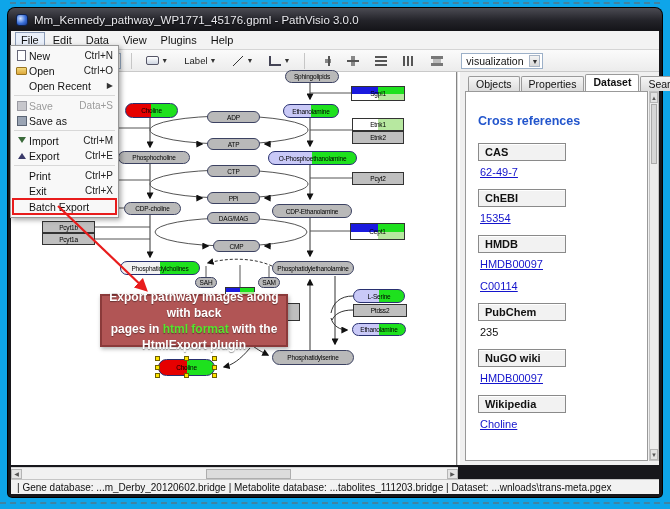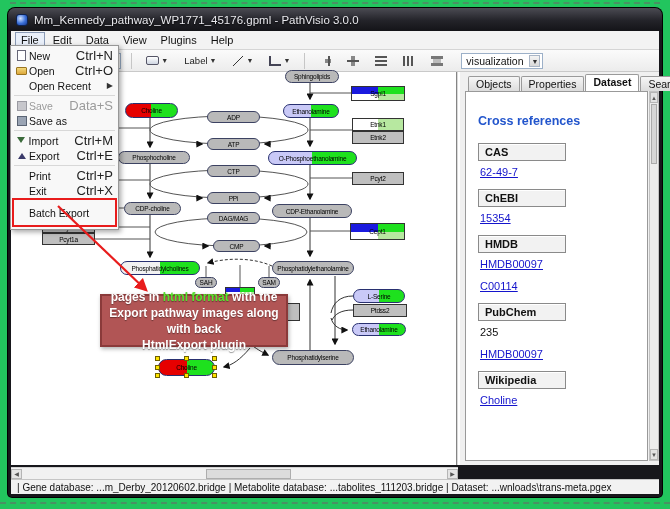--- a/index.html
+++ b/index.html
@@ -1,17 +1,17 @@
 <!DOCTYPE html>
 <html><head>
 <meta charset="utf-8">
 <style>
   html,body{margin:0;padding:0;background:#000;}
   *{box-sizing:border-box;font-family:"Liberation Sans",sans-serif;}
-  .screen{position:relative;width:670px;height:509px;background:#22c55e;overflow:hidden;}
+  .screen{position:relative;width:670px;height:509px;background:#0ea5e9;overflow:hidden;}
   .artifact{position:absolute;border-top:2px dashed #6a6a6a;opacity:.55;}
 
   
   .window{position:absolute;left:8px;top:8px;width:654px;height:489px;
     background:#17171b;border-radius:7px 7px 4px 4px;box-shadow:0 0 0 1px #000;}
   .titlebar{position:absolute;left:0;top:0;right:0;height:23px;border-radius:7px 7px 0 0;
     background:linear-gradient(#4b4b53,#232329 55%,#141418);display:flex;align-items:center;padding:0 8px;}
   .title-icon{width:12px;height:12px;border-radius:3px;margin-right:6px;
     background:radial-gradient(circle at 35% 35%,#cfe2ff,#3a6fd8 55%,#1b3a8c);border:1px solid #0d2252;}
   .title-text{color:#e9e9ee;font-size:11.5px;text-shadow:0 1px 2px #000;white-space:nowrap;}
@@ -72,24 +72,24 @@
   .statusbar{position:absolute;left:3px;right:3px;bottom:3px;height:15px;background:#f2f2f2;border-top:1px solid #c5c5c5;
     display:flex;align-items:center;padding:0 6px;}
   .status-text{font-size:10px;color:#111;white-space:nowrap;}
 
   
   .file-menu{position:absolute;left:10px;top:45px;width:109px;background:#f8f8f8;border:1px solid #979797;
     box-shadow:2px 2px 5px rgba(0,0,0,.35);z-index:10;padding:2px 0;}
   .mi{display:flex;align-items:center;height:15px;padding:0 5px 0 3px;font-size:10.5px;color:#111;position:relative;}
   .mi .ic{width:15px;display:flex;justify-content:center;}
   .mi .lbl{flex:1;white-space:nowrap;}
-  .mi .sc{font-size:13px;color:#222;margin-left:16px;}
+  .mi .sc{font-size:10px;color:#222;margin-left:16px;}
   .mi.disabled .lbl,.mi.disabled .sc{color:#9b9b9b;}
   .mi .sub{font-size:8px;color:#333;}
-  .mi.hl{height:29px;}
+  .mi.hl{height:17px;}
   .mi.hl::after{content:"";position:absolute;left:1px;right:1px;top:0px;bottom:0px;border:2px solid #e81c1c;}
   .msep{height:1px;background:#d8d8d8;margin:2px 3px;}
   .mic-new{width:9px;height:11px;background:#fff;border:1px solid #667;}
   .mic-open{width:11px;height:8px;background:linear-gradient(#f3d87a,#dda83c);border:1px solid #9a7420;border-radius:1px;}
   .mic-save{width:10px;height:10px;background:#9aa4b4;border:1px solid #5a6474;}
   .mic-save.dis{background:#c7c7cc;border-color:#9a9aa2;}
   .mic-imp{width:0;height:0;border:4px solid transparent;border-top:6px solid #3a6a3a;margin-top:3px;}
   .mic-exp{width:0;height:0;border:4px solid transparent;border-bottom:6px solid #3a3a6a;margin-bottom:3px;}
 
   
@@ -193,21 +193,21 @@
             <div class="tab">Search</div>
           </div>
         <div class="panel-body">
           <div class="bp-heading">Cross references</div>
           <div id="xrefs">
               <div class="xref"><div class="xref-head">CAS</div><a class="xref-id" href="#">62-49-7</a></div>
               <div class="xref"><div class="xref-head">ChEBI</div><a class="xref-id" href="#">15354</a></div>
               <div class="xref"><div class="xref-head">HMDB</div><a class="xref-id" href="#">HMDB00097</a></div>
               <div class="xref"><a class="xref-id" href="#">C00114</a></div>
               <div class="xref"><div class="xref-head">PubChem</div><span class="xref-id">235</span></div>
-              <div class="xref"><a class="xref-id" href="#">HMDB00097</a></div>
+              <div class="xref"><div class="xref-head">NuGO wiki</div><a class="xref-id" href="#">HMDB00097</a></div>
               <div class="xref"><div class="xref-head">Wikipedia</div><a class="xref-id" href="#">Choline</a></div>
             </div>
 
         </div>
         <div class="vscroll">
           <div class="btn up">▲</div>
           <div class="thumb"></div>
           <div class="btn down">▼</div>
         </div>
       </div>
@@ -454,17 +454,17 @@
   <svg class="ann-layer" width="670" height="509" viewBox="0 0 670 509">
     <defs>
       <marker id="rah" viewBox="0 0 10 10" refX="8" refY="5" markerWidth="6" markerHeight="6" orient="auto">
         <path d="M0,0 L10,5 L0,10 z" fill="#e81c1c"></path>
       </marker>
     </defs>
     <line x1="58" y1="206" x2="146" y2="290" stroke="#e81c1c" stroke-width="2.2" marker-end="url(#rah)"></line>
   </svg>
 
   <div class="callout">
+    <div><span>Export pathway images along with back</span></div>
     <div><span>pages in </span><span class="hl-green">html format</span><span> with the</span></div>
-    <div><span>Export pathway images along with back</span></div>
     <div><span>HtmlExport plugin</span></div>
   </div>
 </div>
 
 </body></html>

